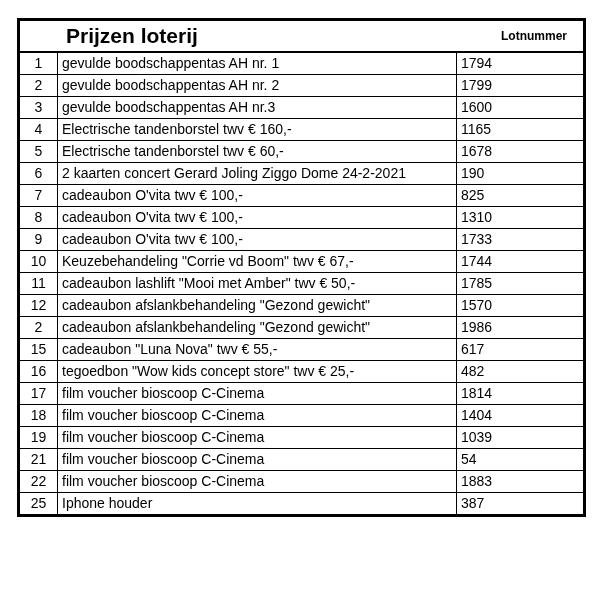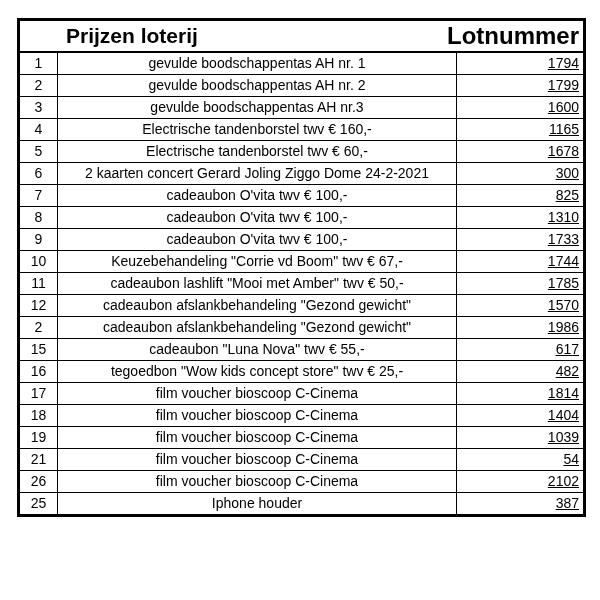--- a/index.html
+++ b/index.html
@@ -41,46 +41,44 @@
     align-items: center;
     height: 30px;
   }
   .hdr-title {
     padding-left: 46px;
     font-size: 21px;
     font-weight: bold;
     white-space: nowrap;
   }
   .hdr-lot {
-    padding-right: 4px;
-    font-size: 24px;
+    padding-right: 16px;
+    font-size: 12px;
     font-weight: bold;
     white-space: nowrap;
   }
 
   tbody td {
     border: 1.5px solid #000000;
     height: 21px;
     font-size: 14px;
     line-height: 21px;
     padding: 0 4px;
     vertical-align: middle;
     white-space: nowrap;
     overflow: hidden;
   }
   td.cell-nr {
     text-align: center;
     padding: 0;
   }
   td.cell-prijs {
-    text-align: center;
+    text-align: left;
   }
   td.cell-lot {
-    text-align: right;
-    text-decoration: underline;
   }
 </style>
 </head>
 <body>
 
 <div class="sheet">
   <table class="prize-table">
     <colgroup>
       <col class="col-nr">
       <col class="col-prijs">
@@ -123,21 +121,21 @@
 
   <tr>
     <td class="cell-nr">5</td>
     <td class="cell-prijs">Electrische tandenborstel twv € 60,-</td>
     <td class="cell-lot">1678</td>
   </tr>
 
   <tr>
     <td class="cell-nr">6</td>
     <td class="cell-prijs">2 kaarten concert Gerard Joling Ziggo Dome 24-2-2021</td>
-    <td class="cell-lot">300</td>
+    <td class="cell-lot">190</td>
   </tr>
 
   <tr>
     <td class="cell-nr">7</td>
     <td class="cell-prijs">cadeaubon O'vita twv € 100,-</td>
     <td class="cell-lot">825</td>
   </tr>
 
   <tr>
     <td class="cell-nr">8</td>
@@ -207,23 +205,23 @@
   </tr>
 
 
   <tr>
     <td class="cell-nr">21</td>
     <td class="cell-prijs">film voucher bioscoop C-Cinema</td>
     <td class="cell-lot">54</td>
   </tr>
 
   <tr>
-    <td class="cell-nr">26</td>
-    <td class="cell-prijs">film voucher bioscoop C-Cinema</td>
-    <td class="cell-lot">2102</td>
+    <td class="cell-nr">22</td>
+    <td class="cell-prijs">film voucher bioscoop C-Cinema</td>
+    <td class="cell-lot">1883</td>
   </tr>
 
 
   <tr>
     <td class="cell-nr">25</td>
     <td class="cell-prijs">Iphone houder</td>
     <td class="cell-lot">387</td>
   </tr>
 </tbody>
   </table>

